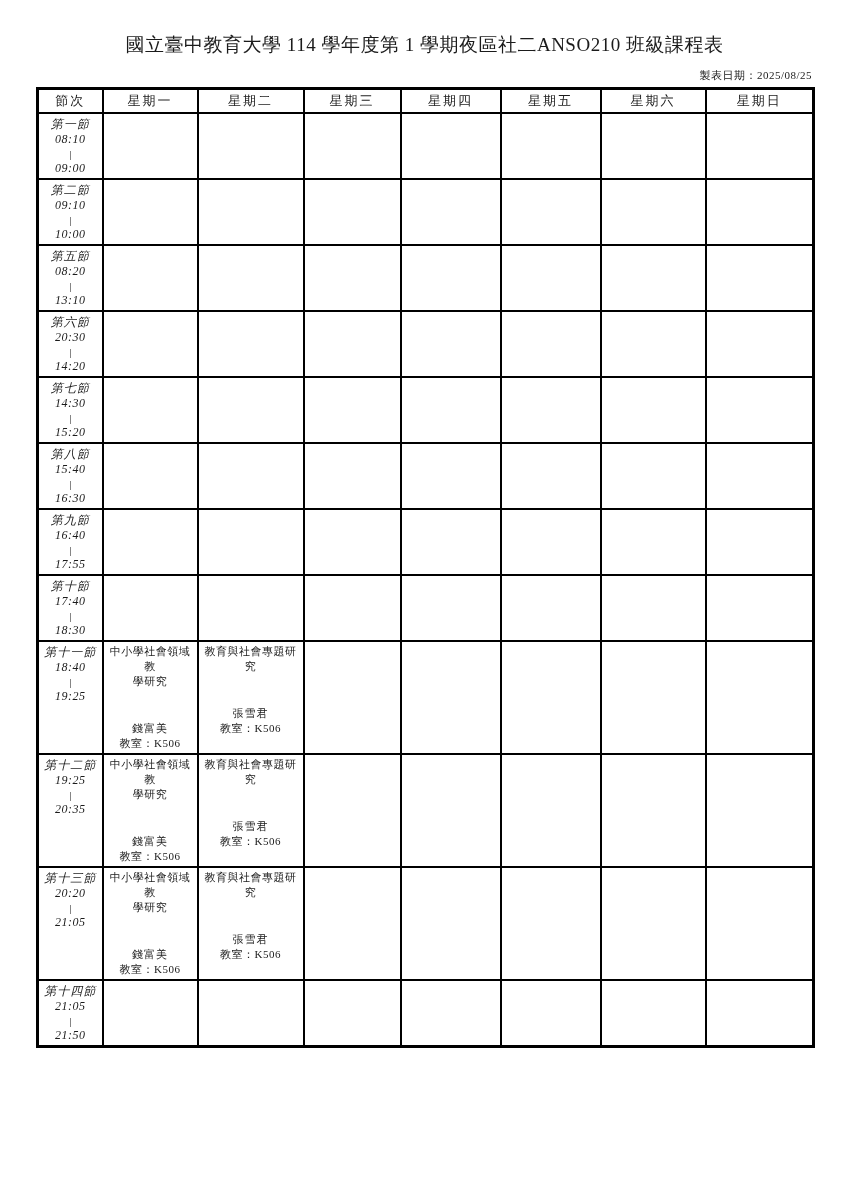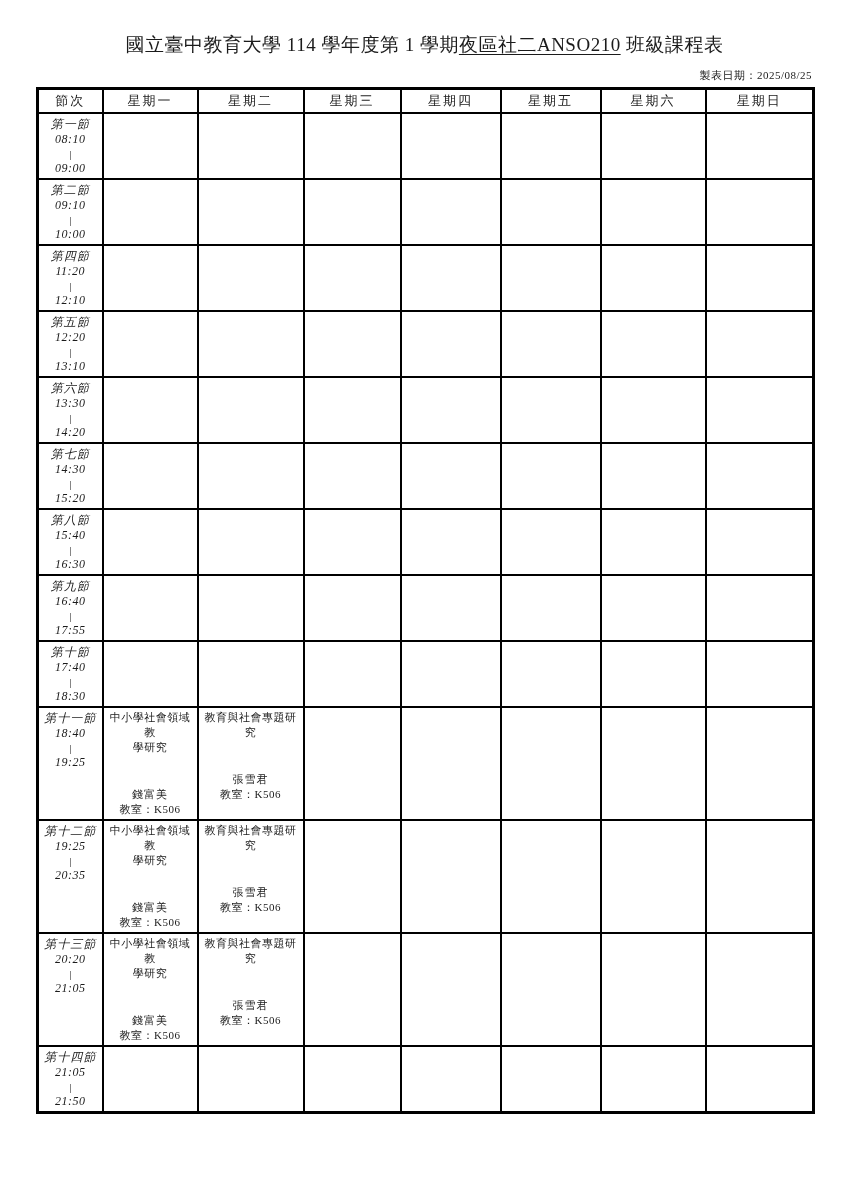--- a/index.html
+++ b/index.html
@@ -27,21 +27,20 @@
   }
   .title {
     text-align: center;
     font-size: 19px;
     letter-spacing: 0.5px;
     white-space: nowrap;
     margin: 0 0 10px 0;
     font-weight: normal;
   }
   .title .u {
-    text-decoration: underline;
     text-underline-offset: 3px;
     text-align: right;
   }
   .date-line {
     text-align: right;
     font-size: 11px;
     margin: 0 2px 4px 0;
     letter-spacing: 0.5px;
   }
   table.schedule {
@@ -139,56 +138,41 @@
           <td class="dc"></td>
           <td class="dc"></td>
           <td class="dc"></td>
           <td class="dc"></td>
           <td class="dc"></td>
           <td class="dc"></td>
           <td class="dc"></td>
         </tr>
 
 
-        <tr>
-          <td class="pc">
-            <div class="pn">第四節</div>
-            <div class="pt">11:20</div>
-            <div class="ps">|</div>
-            <div class="pt">12:10</div>
-          </td>
-          <td class="dc"></td>
-          <td class="dc"></td>
-          <td class="dc"></td>
-          <td class="dc"></td>
-          <td class="dc"></td>
-          <td class="dc"></td>
-          <td class="dc"></td>
-        </tr>
 
         <tr>
           <td class="pc">
             <div class="pn">第五節</div>
-            <div class="pt">12:20</div>
+            <div class="pt">08:20</div>
             <div class="ps">|</div>
             <div class="pt">13:10</div>
           </td>
           <td class="dc"></td>
           <td class="dc"></td>
           <td class="dc"></td>
           <td class="dc"></td>
           <td class="dc"></td>
           <td class="dc"></td>
           <td class="dc"></td>
         </tr>
 
         <tr>
           <td class="pc">
             <div class="pn">第六節</div>
-            <div class="pt">13:30</div>
+            <div class="pt">20:30</div>
             <div class="ps">|</div>
             <div class="pt">14:20</div>
           </td>
           <td class="dc"></td>
           <td class="dc"></td>
           <td class="dc"></td>
           <td class="dc"></td>
           <td class="dc"></td>
           <td class="dc"></td>
           <td class="dc"></td>

